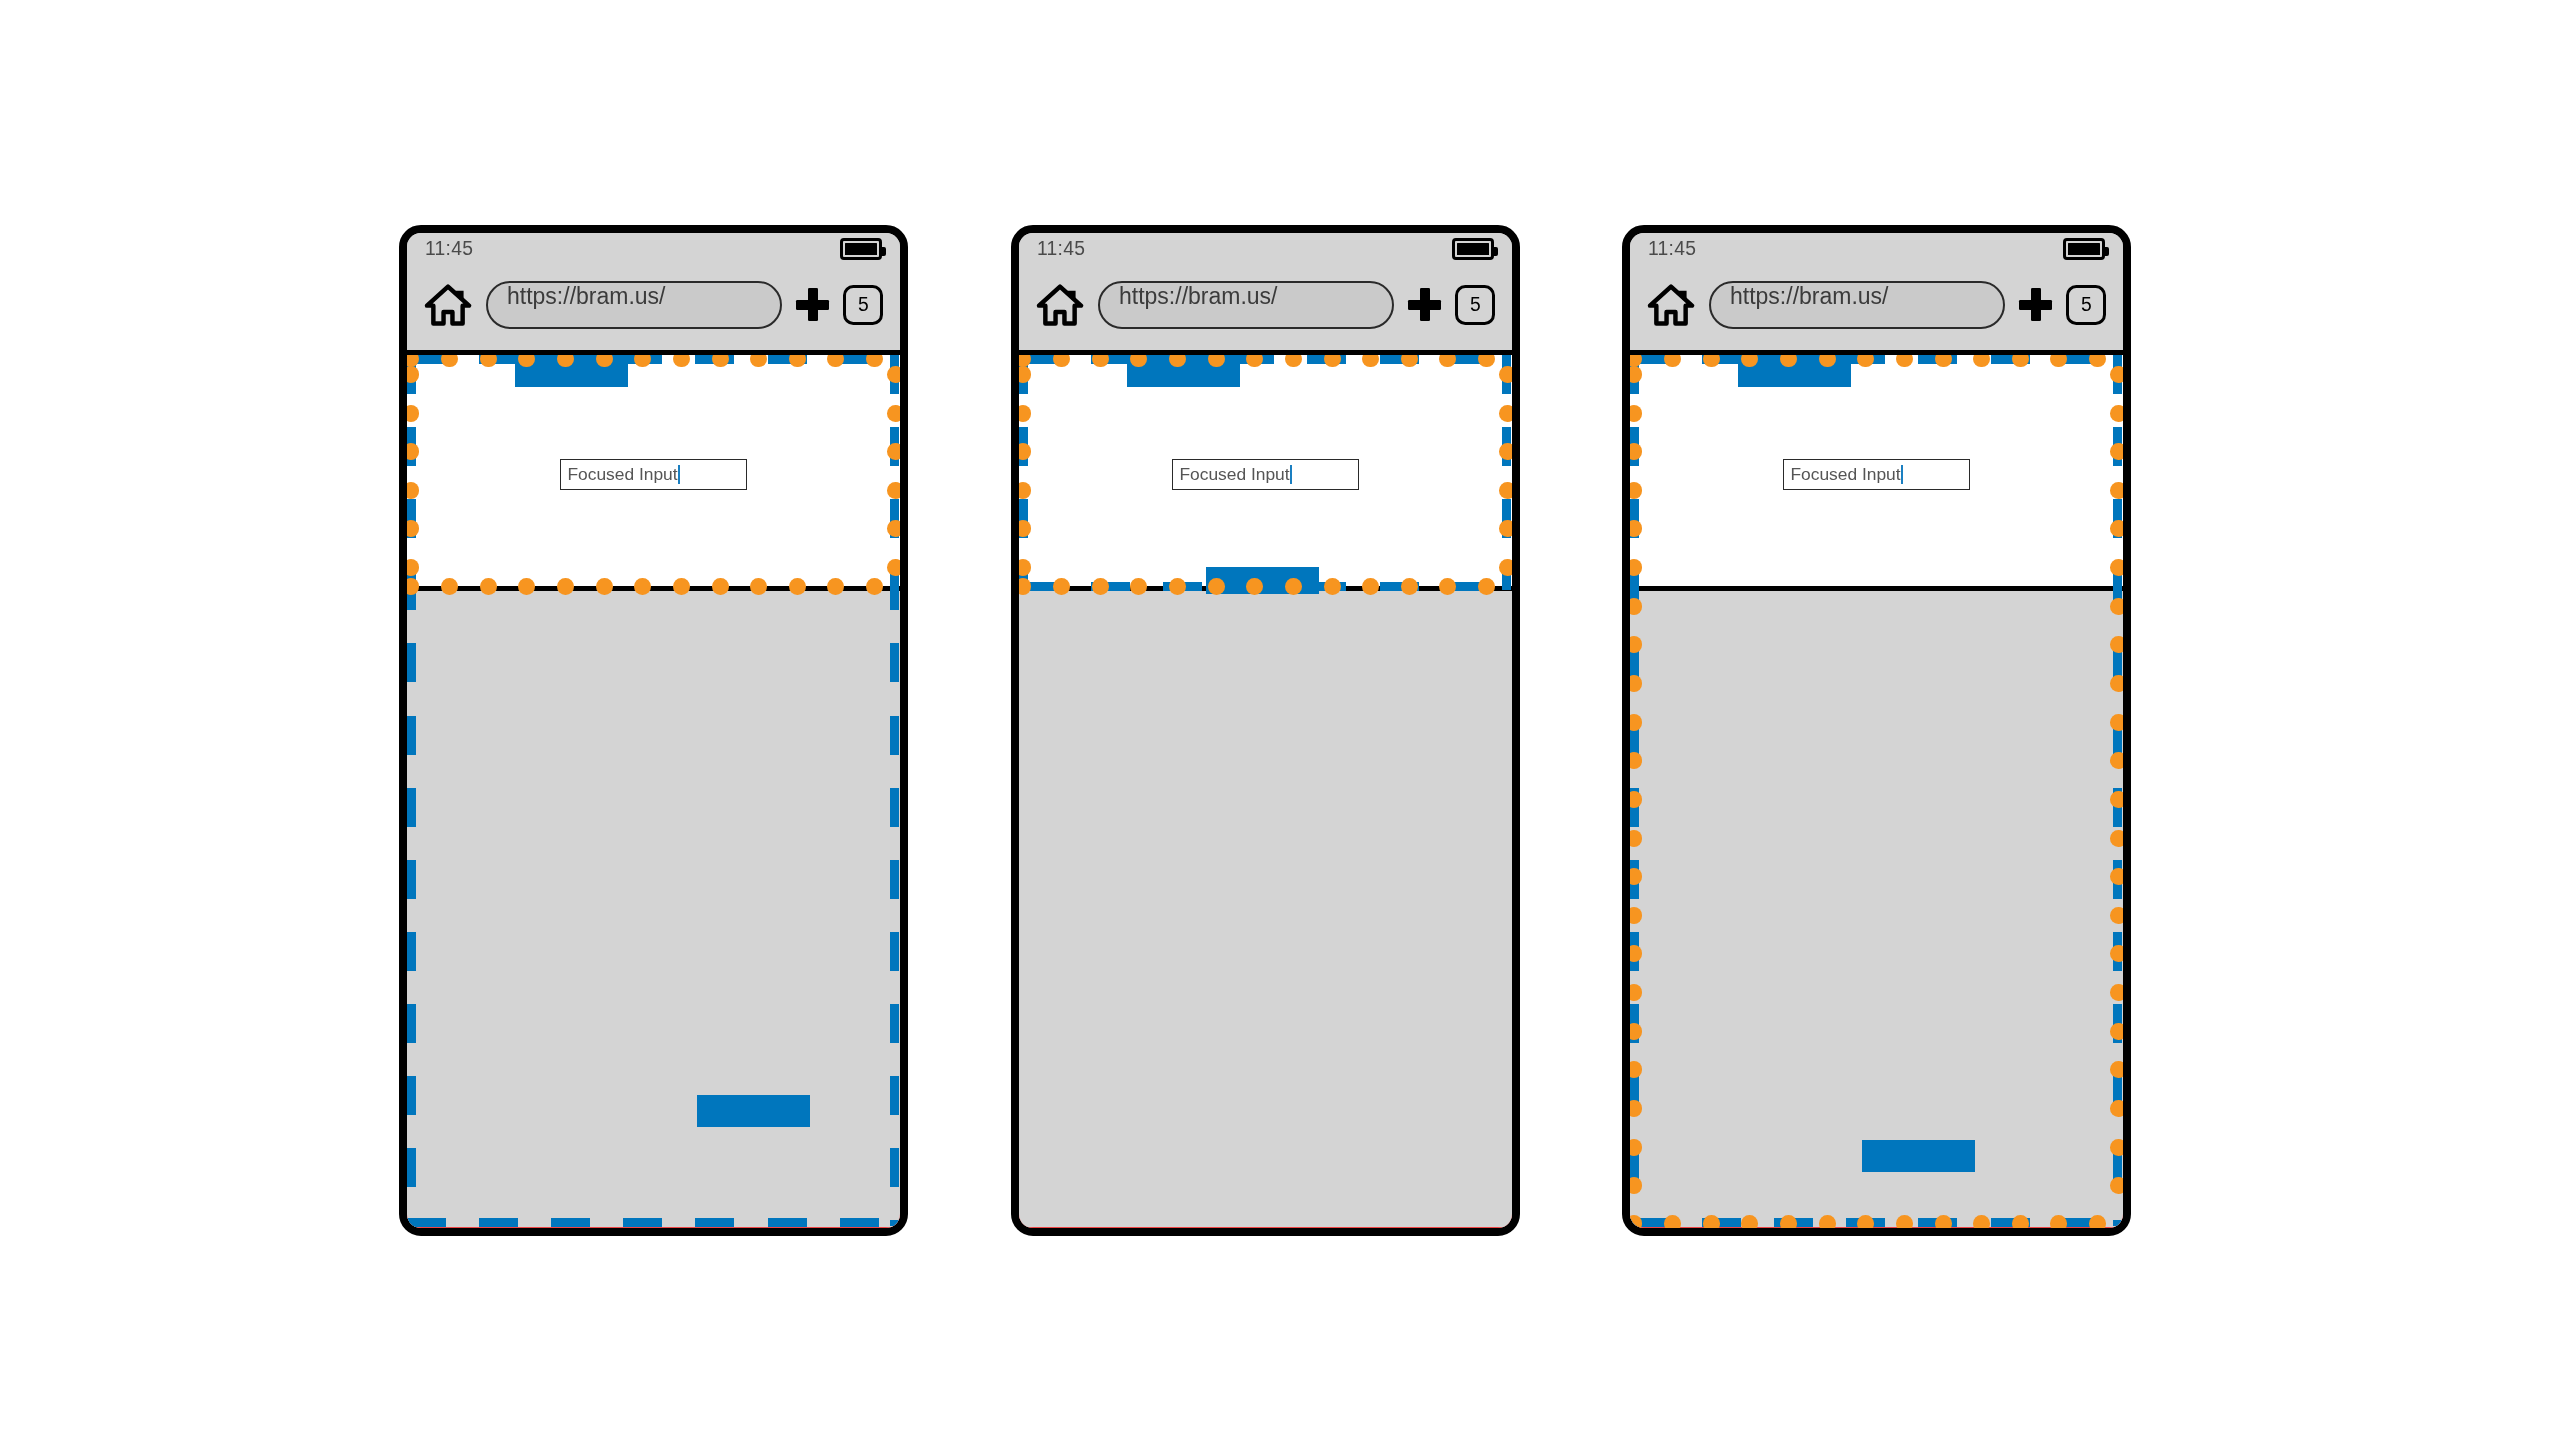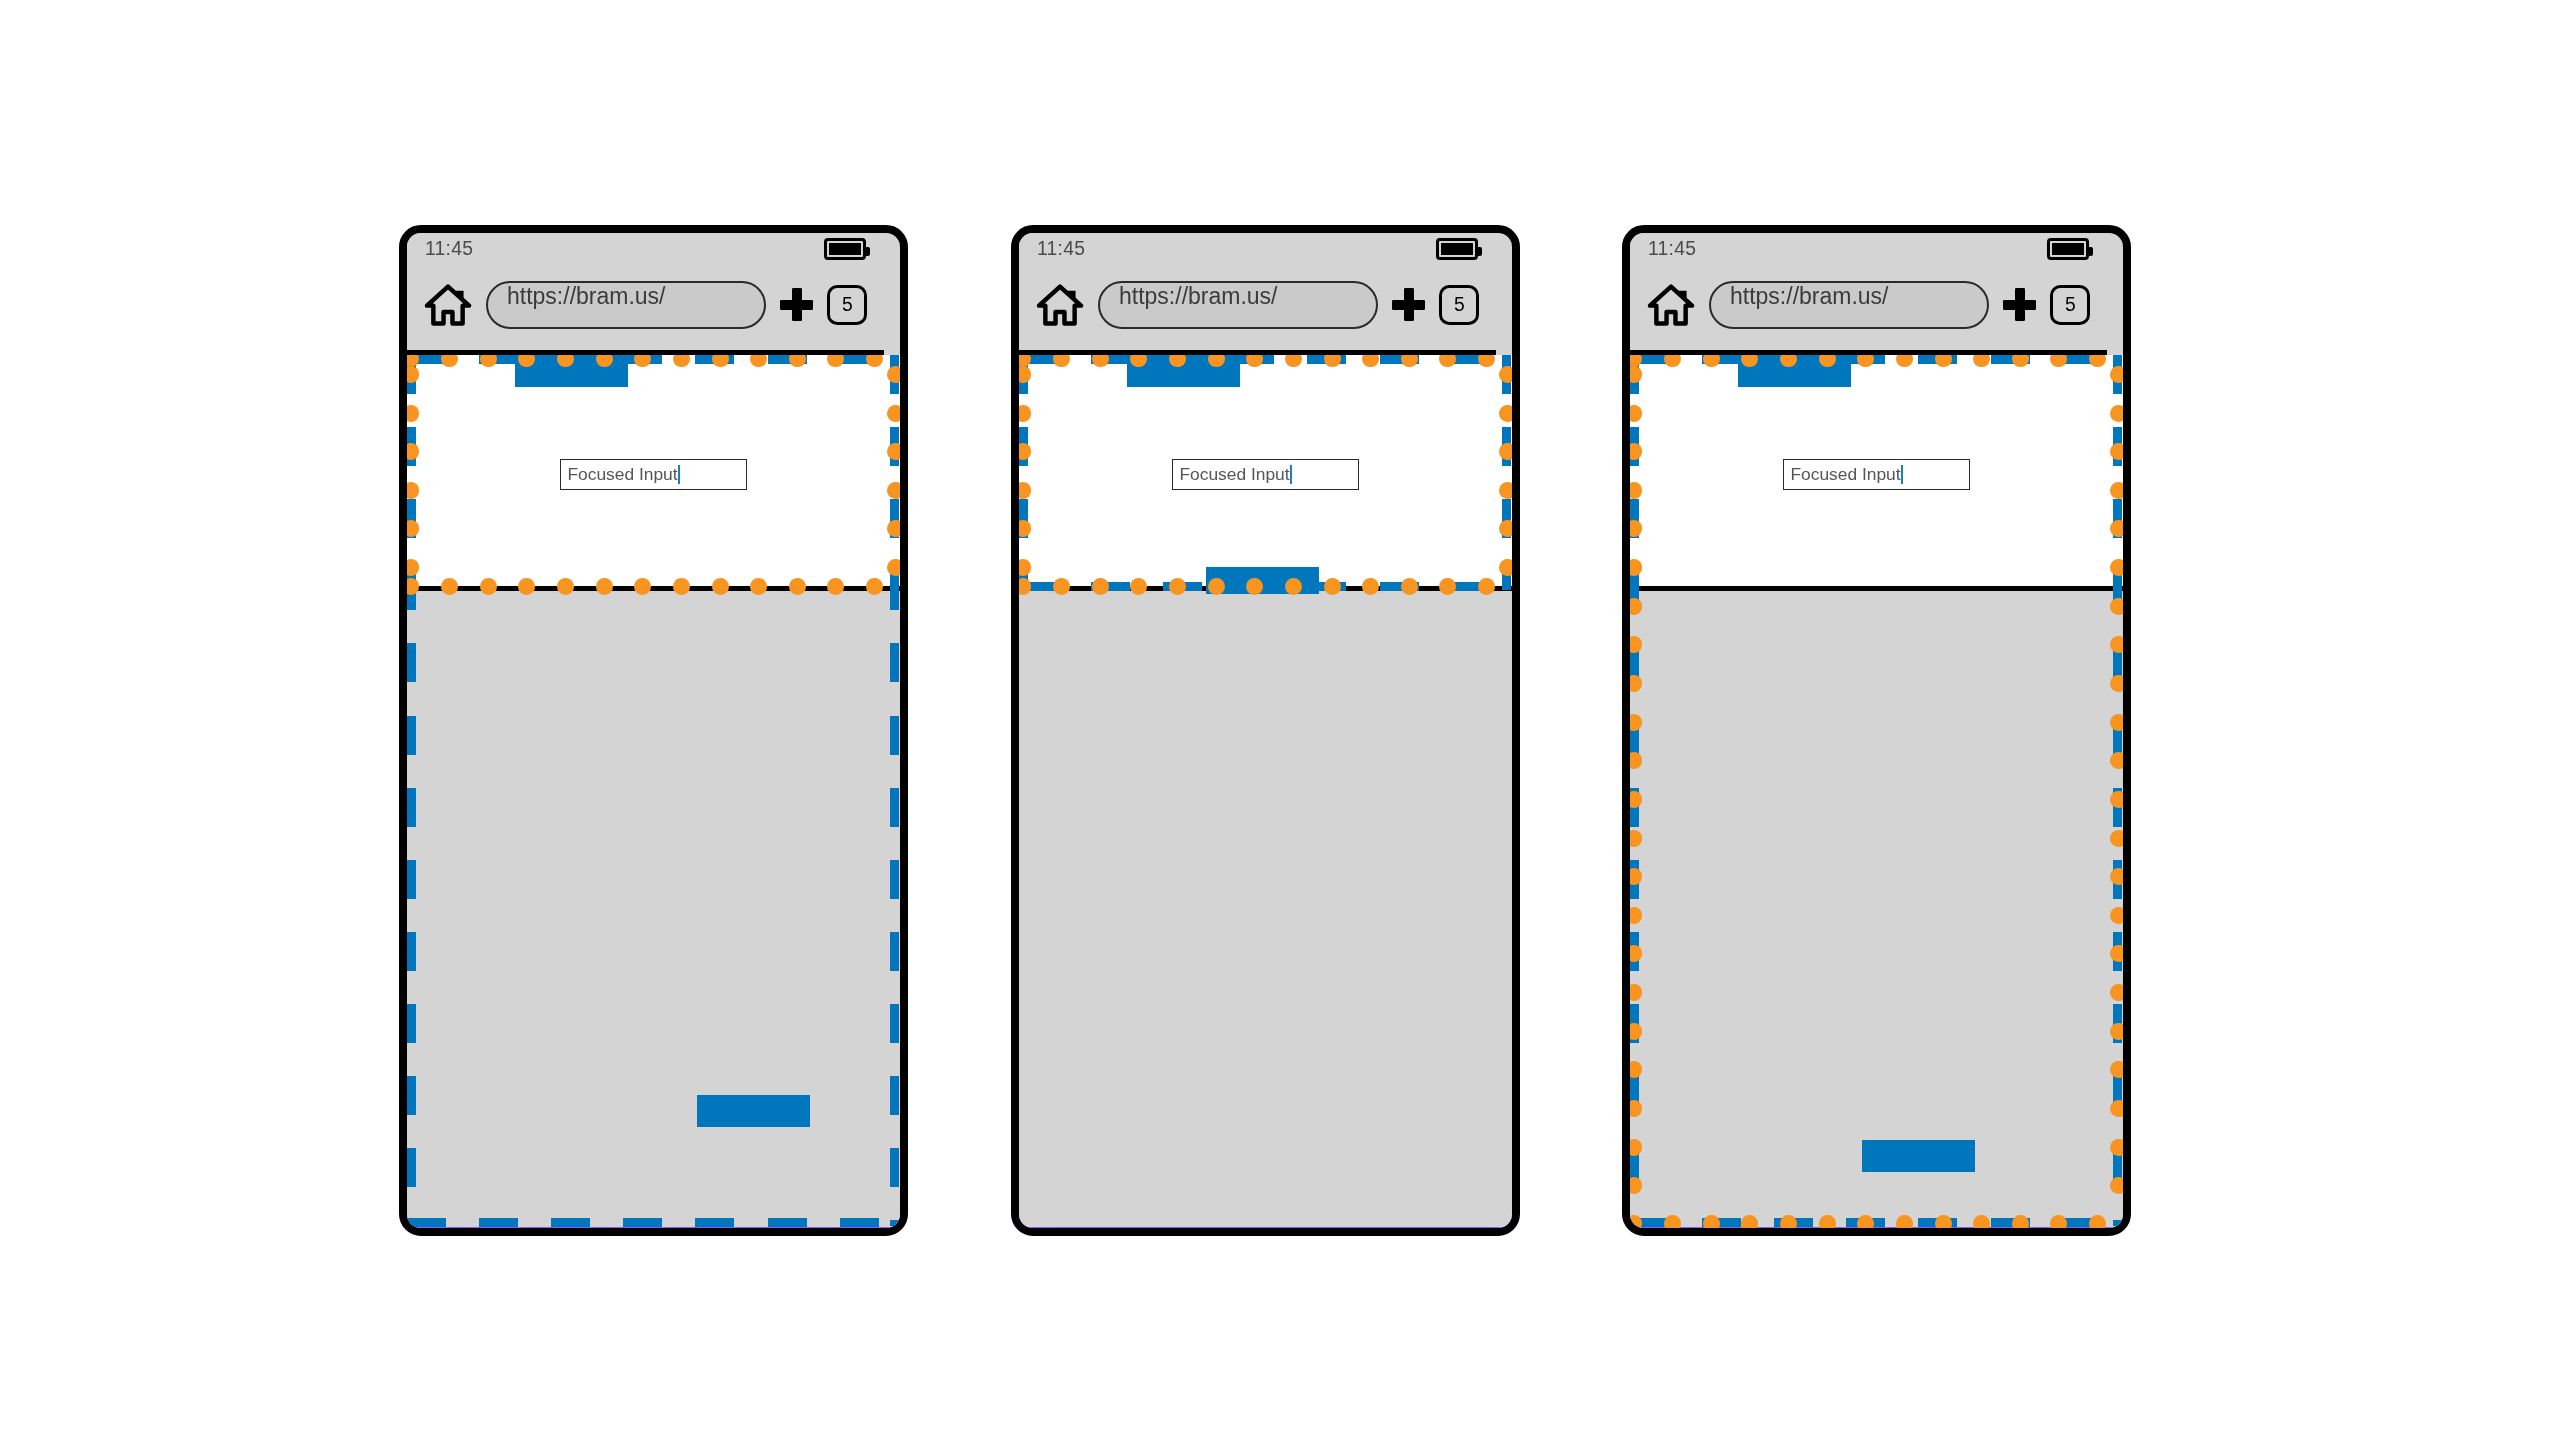--- a/index.html
+++ b/index.html
@@ -16,21 +16,21 @@
     width:509px;height:1011px;
     border:8.4px solid #000000;
     border-radius:22px;
     background:#d4d4d4;
     box-sizing:border-box;
     overflow:hidden;
   }
 
   
   .chrome{
-    position:absolute;left:0;top:0;right:16px;height:122px;
+    position:absolute;left:0;top:0;right:0;height:122px;
     background:#d4d4d4;
     border-bottom:5.8px solid #000000;
     box-sizing:border-box;
     z-index:6;
   }
   .statusrow{
     position:relative;height:33px;
   }
   .clock{
     position:absolute;left:18px;top:5.2px;
@@ -76,21 +76,21 @@
     flex:0 0 auto;width:40px;height:40px;
     border:3.9px solid #000;border-radius:10.3px;
     display:flex;align-items:center;justify-content:center;
     font-size:19.3px;color:#000;box-sizing:border-box;
     font-family:"Liberation Sans",sans-serif;
   }
 
   
   .screen{
     position:absolute;left:0;top:122px;right:0;bottom:0;
-    background:#8b5cf6;
+    background:#ef4444;
   }
   .content{
     position:absolute;left:0;top:0;right:0;
     background:#ffffff;
     border-bottom:5.8px solid #000000;
     box-sizing:border-box;
     overflow:hidden;
   }
   .keyboard{
     position:absolute;left:0;right:0;bottom:0;

